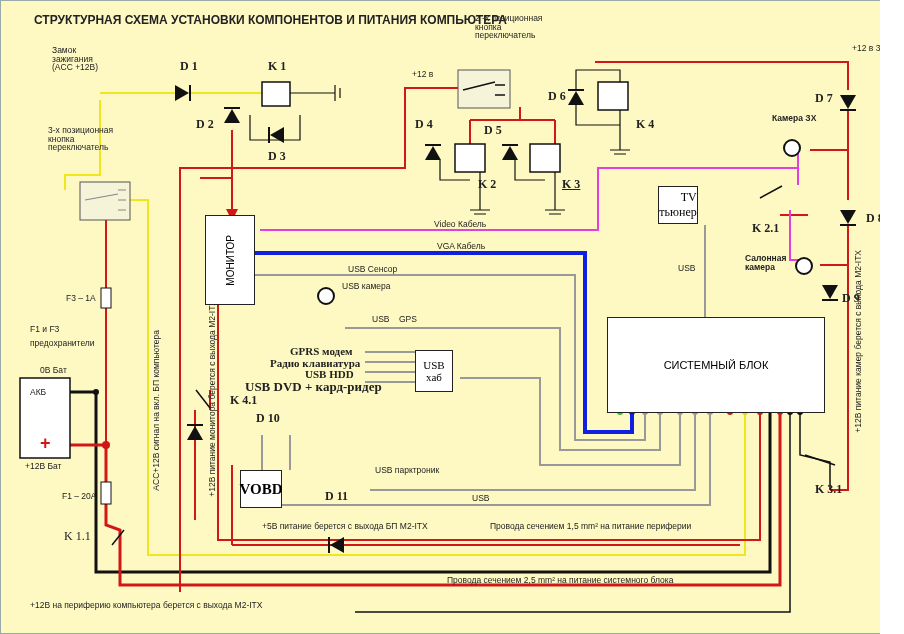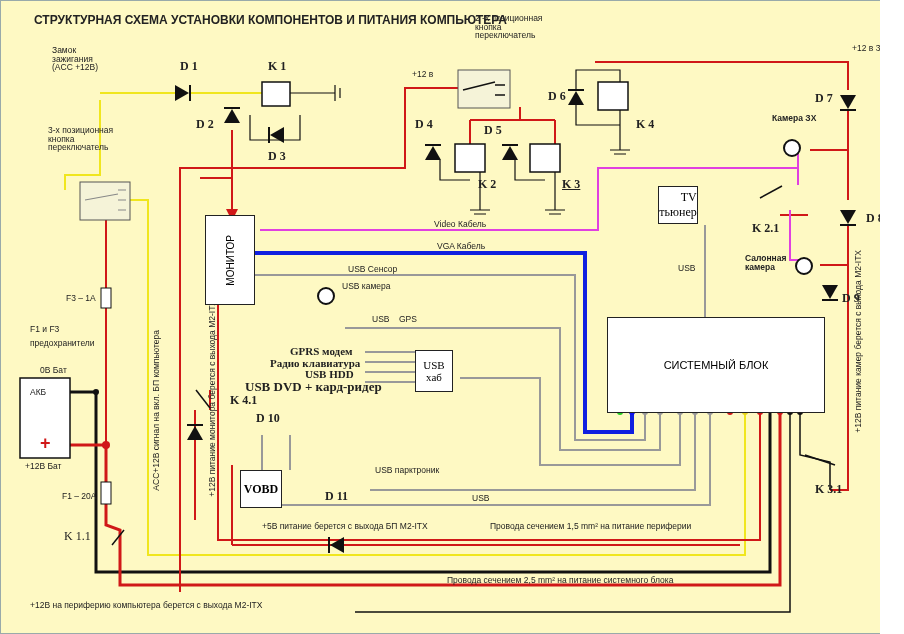--- a/index.html
+++ b/index.html
@@ -208,21 +208,21 @@
 <div class="lbl" style="left:342px;top:282px;">USB камера</div>
 <div class="lbl" style="left:372px;top:315px;white-space:pre;">USB    GPS</div>
 <div class="lbl" style="left:678px;top:264px;">USB</div>
 <div class="box" style="left:415px;top:350px;width:38px;height:42px;font-size:11px;white-space:pre;text-align:center;font-family:'Liberation Serif',serif;">USB
 хаб</div>
 <div class="lbl serif b" style="left:290px;top:346px;font-size:11px;">GPRS модем</div>
 <div class="lbl serif b" style="left:270px;top:358px;font-size:11px;">Радио клавиатура</div>
 <div class="lbl serif b" style="left:305px;top:369px;font-size:11px;">USB HDD</div>
 <div class="lbl serif b" style="left:245px;top:380px;font-size:13px;">USB DVD + кард-ридер</div>
 <div class="lbl serif b" style="left:230px;top:394px;">K 4.1</div>
-<div class="box" style="left:240px;top:470px;width:42px;height:38px;font-size:12px;font-family:'Liberation Serif',serif;font-weight:bold;">VOBD</div>
+<div class="box" style="left:240px;top:470px;width:42px;height:38px;font-size:15px;font-family:'Liberation Serif',serif;font-weight:bold;">VOBD</div>
 <div class="lbl" style="left:375px;top:466px;">USB парктроник</div>
 <div class="lbl" style="left:472px;top:494px;">USB</div>
 <div class="lbl" style="left:262px;top:522px;">+5В питание  берется с выхода БП M2-ITX</div>
 <div class="lbl" style="left:490px;top:522px;">Провода сечением 1,5 mm² на питание периферии</div>
 <div class="lbl" style="left:418px;top:576px;padding-left:29px;">Провода сечением 2,5 mm² на питание системного блока</div>
 <div class="lbl" style="left:30px;top:601px;">+12В на периферию компьютера берется с выхода M2-ITX</div>
 <div class="lbl serif b" style="left:815px;top:483px;">K 3.1</div>
 </div>
 
 </body></html>

